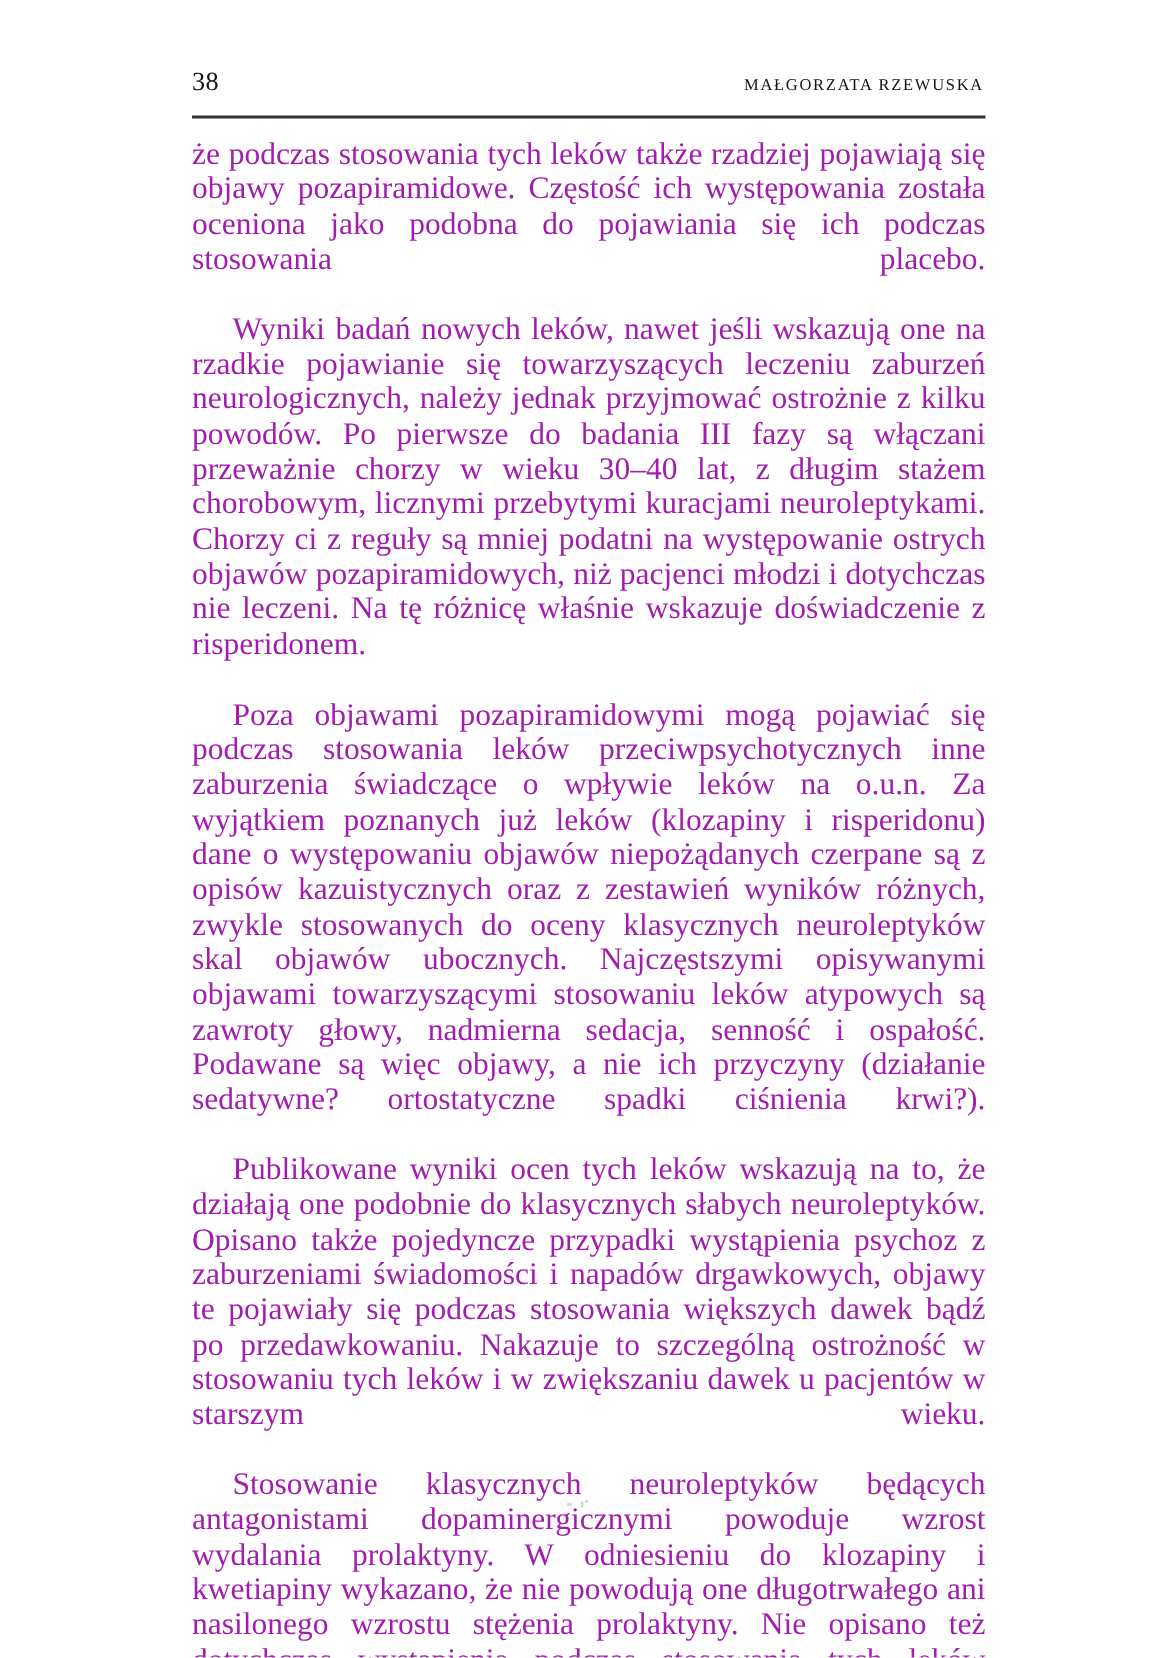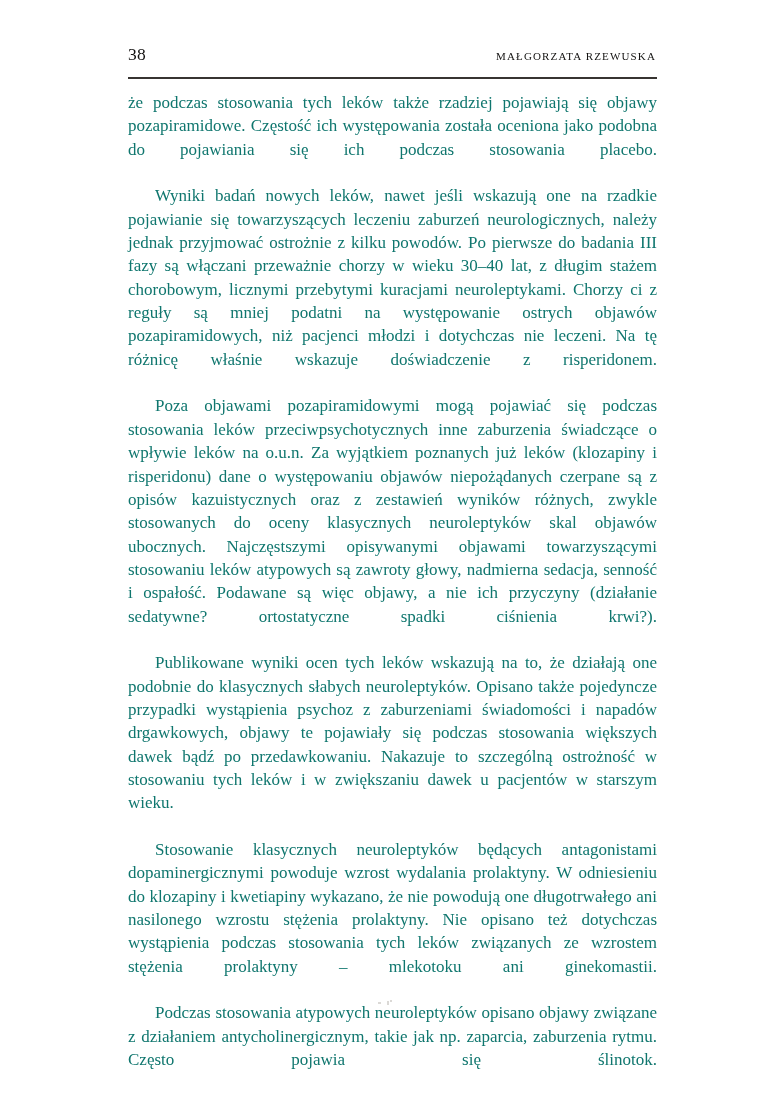--- a/index.html
+++ b/index.html
@@ -58,28 +58,28 @@
 
   
   .textblock {
     position: absolute;
     left: 128px;
     top: 91px;
     width: 529px;
   }
   p.para {
     margin: 0;
-    font-size: 17px;
+    font-size: 21px;
     line-height: 23.35px;
     text-align: justify;
     text-justify: inter-word;
     text-indent: 27px;
     hyphens: manual;
     word-spacing: 0.1px;
-    color: #0f766e;
+    color: #a21caf;
   }
   p.para.noindent {
     text-indent: 0;
   }
   
   p.para::after {
     content: "";
     display: inline-block;
     width: 100%;
   }

